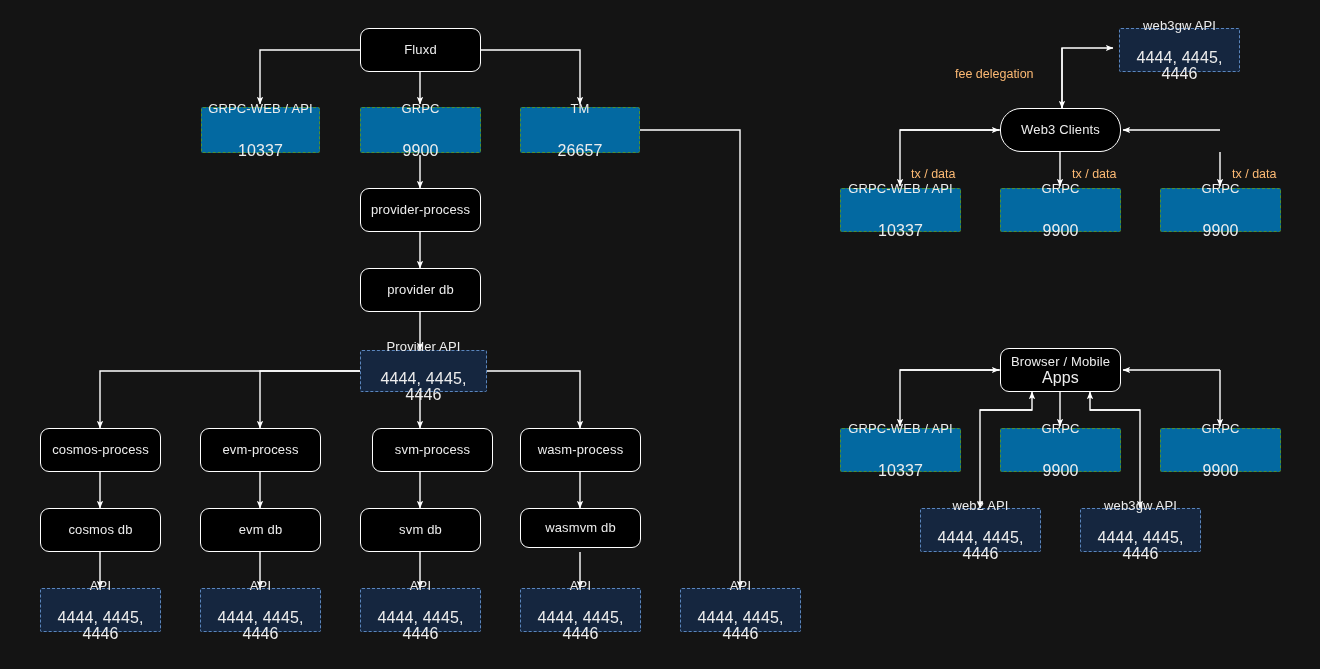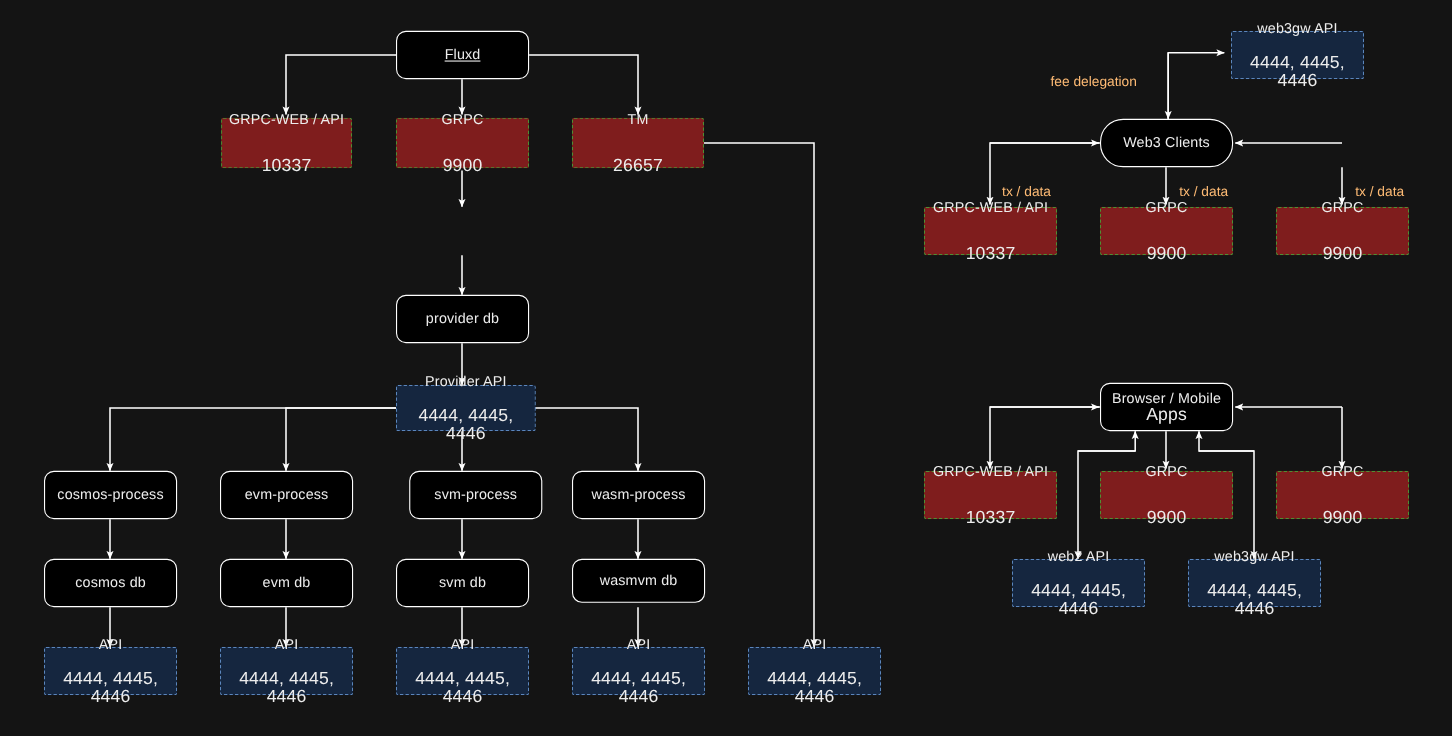--- a/index.html
+++ b/index.html
@@ -37,21 +37,21 @@
   }
   .node .l2{font-size:16px;line-height:16px;}
   
   .n-black{
     background:#000000;
     border:1.4px solid #ffffff;
     border-radius:9px;
   }
   
   .n-green{
-    background:#7f1d1d;
+    background:#0369a1;
     border:1.4px dashed #4e8f33;
     border-radius:2px;
     gap:26px;
   }
   
   .n-blue{
     background:#15263f;
     border:1.4px dashed #5b86bd;
     border-radius:2px;
     gap:16px;
@@ -120,37 +120,40 @@
       <path d="M900,370 L999,370"></path>
       <path d="M1220,370 L1123,370"></path>
 
       <path d="M1032,410 L980,410 L980,508"></path>
       <path d="M980,410 L1032,410 L1032,392"></path>
       <path d="M1090,410 L1140,410 L1140,508"></path>
       <path d="M1140,410 L1090,410 L1090,392"></path>
     </g>
   </svg>
 
-  <div class="node n-black" style="left:360px;top:28px;width:121px;height:44px;text-decoration:underline;">
+  <div class="node n-black" style="left:360px;top:28px;width:121px;height:44px;">
     <span>Fluxd</span>
   </div>
 
   <div class="node n-green" style="left:201px;top:107px;width:119px;height:46px;">
     <span>GRPC-WEB / API</span>
     <span class="l2">10337</span>
   </div>
   <div class="node n-green" style="left:360px;top:107px;width:121px;height:46px;">
     <span>GRPC</span>
     <span class="l2">9900</span>
   </div>
   <div class="node n-green" style="left:520px;top:107px;width:120px;height:46px;">
     <span>TM</span>
     <span class="l2">26657</span>
   </div>
 
+  <div class="node n-black" style="left:360px;top:188px;width:121px;height:44px;">
+    <span>provider-process</span>
+  </div>
   <div class="node n-black" style="left:360px;top:268px;width:121px;height:44px;">
     <span>provider db</span>
   </div>
   <div class="node n-blue" style="left:360px;top:350px;width:127px;height:42px;">
     <span>Provider API</span>
     <span class="l2">4444, 4445, 4446</span>
   </div>
 
   <div class="node n-black" style="left:40px;top:428px;width:121px;height:44px;">
     <span>cosmos-process</span>

